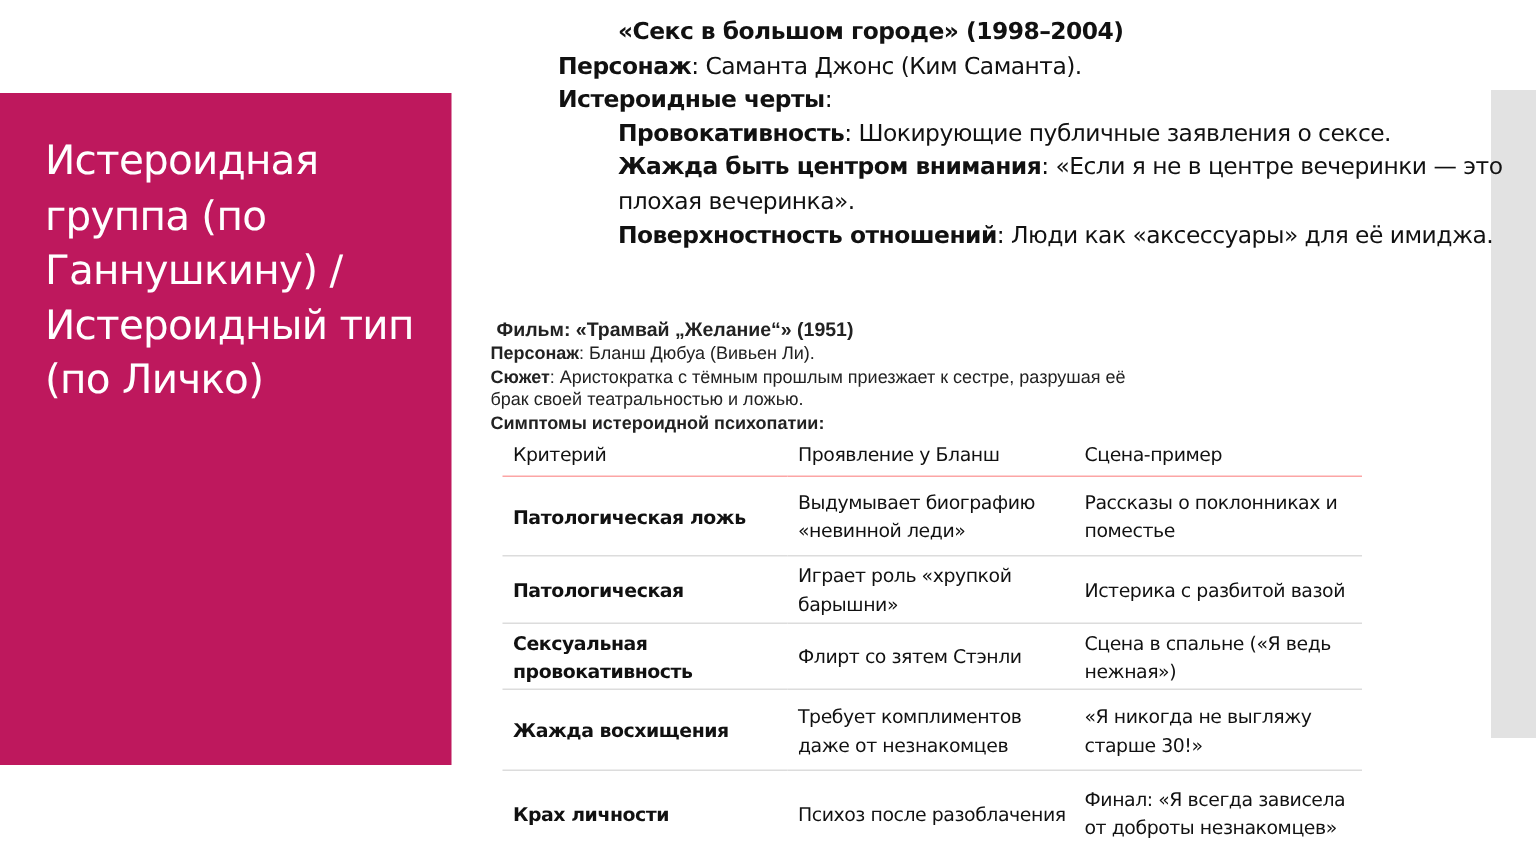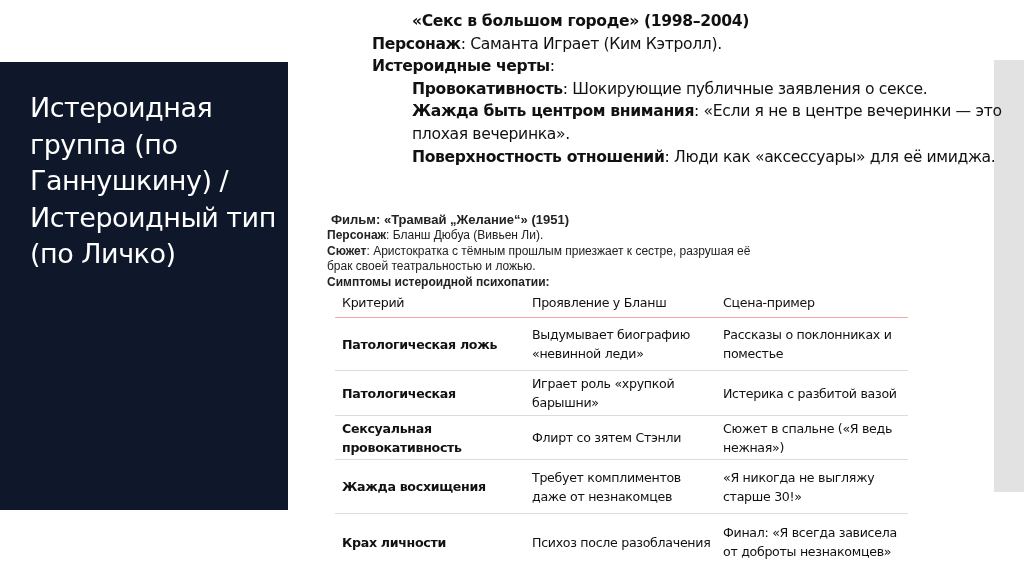--- a/index.html
+++ b/index.html
@@ -1,18 +1,18 @@
 <!DOCTYPE html>
 <html><head>
 <meta charset="utf-8">
 <style>
   html, body { margin:0; padding:0; }
   body { width:1024px; height:574px; background:#ffffff; position:relative; overflow:hidden;
          font-family:"DejaVu Sans", "Liberation Sans", sans-serif; color:#111; }
-  .side-panel { position:absolute; left:0; top:62px; width:288px; height:448px; background:#0f172a; }
+  .side-panel { position:absolute; left:0; top:62px; width:288px; height:448px; background:#be185d;padding-left:13px; }
   .side-title { position:absolute; left:30px; top:28px; width:250px; color:#fff;
                 font-family:"DejaVu Sans", sans-serif; font-size:27px; line-height:36.5px; letter-spacing:-0.5px; }
   .scrollbar { position:absolute; left:994px; top:60px; width:30px; height:432px; background:#e2e2e2; }
 
   .block1 { position:absolute; left:336px; top:10px; font-size:15.6px; line-height:22.6px; letter-spacing:-0.35px;margin-left:36px; }
   .block1 .line { white-space:nowrap; }
   .block1 .ind { padding-left:40px; }
   .block1 .ind2 { padding-left:40px; }
   b { font-weight:bold; }
 
@@ -35,21 +35,21 @@
 <body>
 
 <div class="side-panel">
   <div class="side-title">Истероидная группа (по Ганнушкину) / Истероидный тип (по Личко)</div>
 </div>
 
 <div class="scrollbar"></div>
 
 <div class="block1">
   <div class="line ind2"><b>«Секс в большом городе» (1998–2004)</b></div>
-  <div class="line"><b>Персонаж</b><span>: Саманта Играет (Ким Кэтролл).</span></div>
+  <div class="line"><b>Персонаж</b><span>: Саманта Джонс (Ким Саманта).</span></div>
   <div class="line"><b>Истероидные черты</b><span>:</span></div>
   <div class="line ind"><b>Провокативность</b><span>: Шокирующие публичные заявления о сексе.</span></div>
   <div class="line ind"><b>Жажда быть центром внимания</b><span>: «Если я не в центре вечеринки — это</span></div>
   <div class="line ind"><span>плохая вечеринка».</span></div>
   <div class="line ind"><b>Поверхностность отношений</b><span>: Люди как «аксессуары» для её имиджа.</span></div>
 </div>
 
 <div class="block2">
   <div class="line film"><b>Фильм: «Трамвай „Желание“» (1951)</b></div>
   <div class="line"><b>Персонаж</b><span>: Бланш Дюбуа (Вивьен Ли).</span></div>
@@ -78,21 +78,21 @@
       <td>Рассказы о поклонниках и поместье</td>
     </tr>
     <tr class="r2">
       <td class="c1">Патологическая</td>
       <td>Играет роль «хрупкой барышни»</td>
       <td>Истерика с разбитой вазой</td>
     </tr>
     <tr class="r3">
       <td class="c1">Сексуальная провокативность</td>
       <td>Флирт со зятем Стэнли</td>
-      <td>Сюжет в спальне («Я ведь нежная»)</td>
+      <td>Сцена в спальне («Я ведь нежная»)</td>
     </tr>
     <tr class="r4">
       <td class="c1">Жажда восхищения</td>
       <td>Требует комплиментов даже от незнакомцев</td>
       <td>«Я никогда не выгляжу старше 30!»</td>
     </tr>
     <tr class="r5">
       <td class="c1">Крах личности</td>
       <td>Психоз после разоблачения</td>
       <td>Финал: «Я всегда зависела от доброты незнакомцев»</td>

